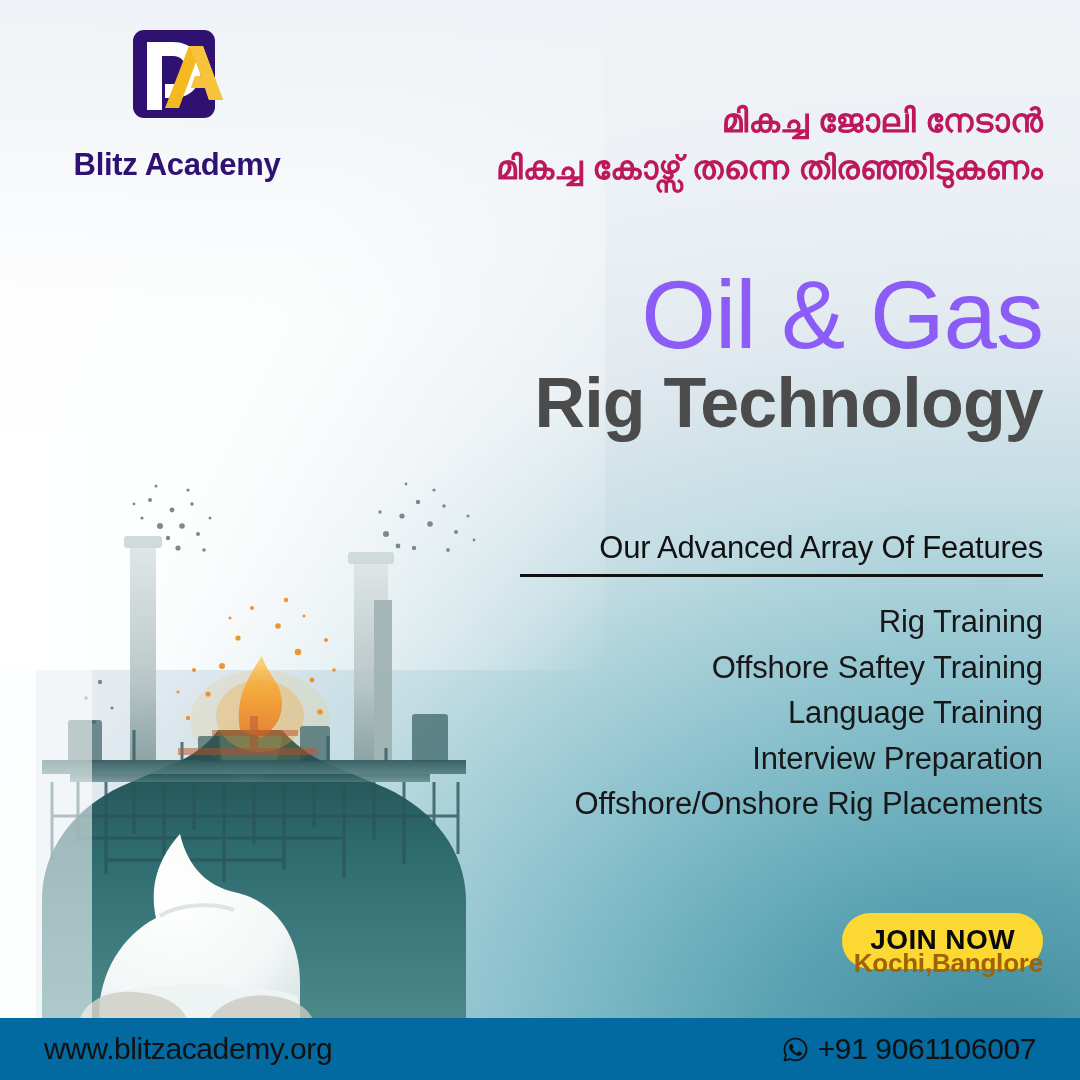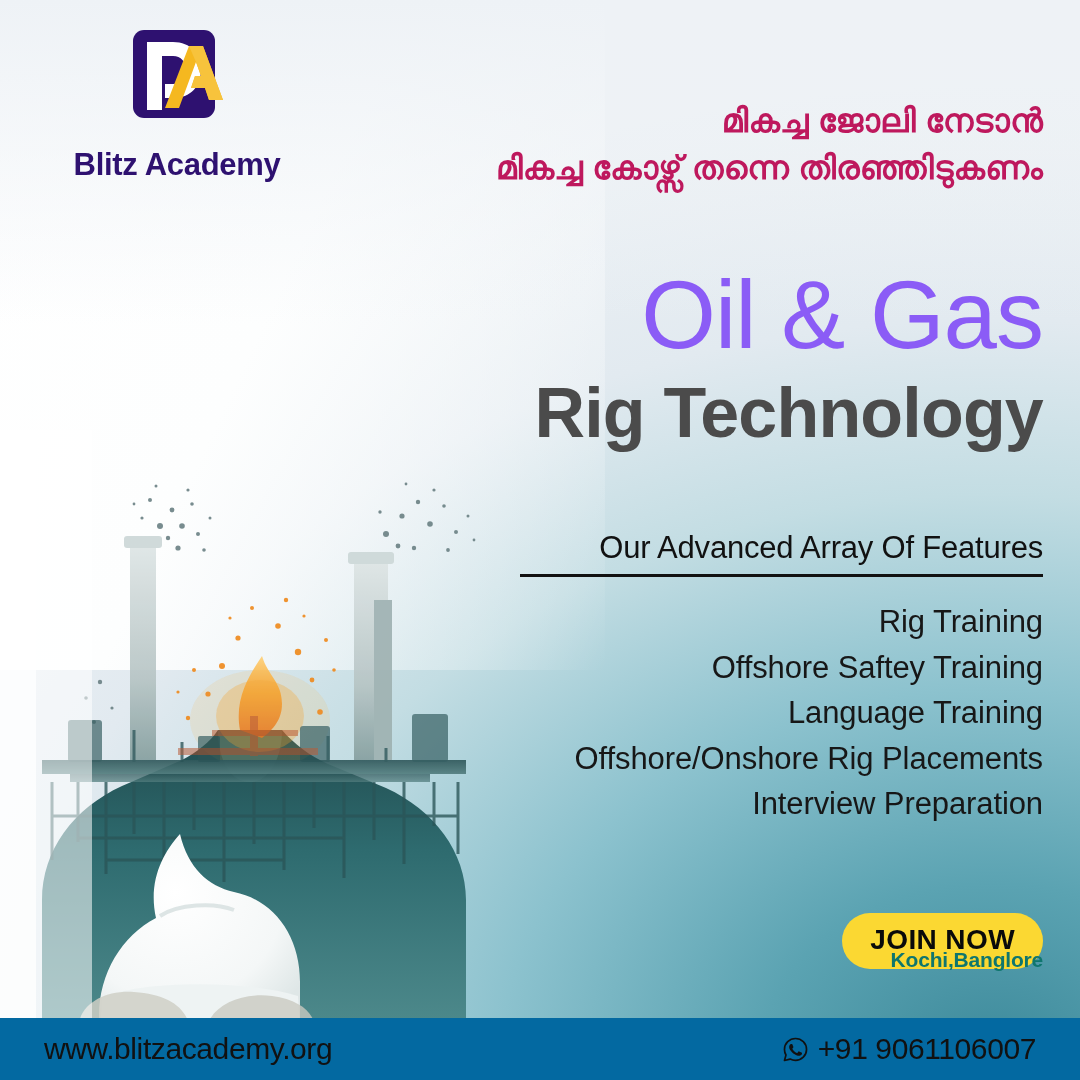--- a/index.html
+++ b/index.html
@@ -49,21 +49,21 @@
   }
 
   
   .title-block{position:absolute;right:37px;top:268px;text-align:right;width:760px;}
   .title-main{
     font-size:96px;font-weight:normal;color:#8b5cf6;line-height:0.98;
     letter-spacing:-1px;
   }
   .title-sub{
     font-size:70px;font-weight:bold;color:#4b4b4b;line-height:1.02;
-    letter-spacing:-0.8px;margin-top:16px;
+    letter-spacing:-0.8px;margin-top:6px;
   }
 
   
   .feat-block{position:absolute;right:37px;top:530px;text-align:right;width:640px;}
   .feat-head{
     font-size:31px;font-weight:normal;color:#111;letter-spacing:-0.2px;
     padding-bottom:8px;
   }
   .feat-rule{height:3px;background:#111;width:523px;margin-left:auto;}
   .feat-list{list-style:none;margin:22px 0 0 0;padding:0;}
@@ -76,21 +76,21 @@
   .cta{
     position:absolute;right:37px;top:873px;
     background:#fbd832;color:#0a0a0a;border:none;
     font-size:28px;font-weight:bold;letter-spacing:0.4px;
     padding:11px 28px 13px;border-radius:30px;cursor:pointer;
     font-family:"Liberation Sans",sans-serif;
     margin-top:40px;
   }
   .location{
     position:absolute;right:37px;top:948px;
-    font-size:21px;font-weight:bold;color:#0f766e;letter-spacing:-0.2px;
+    font-size:26px;font-weight:bold;color:#a16207;letter-spacing:-0.2px;
   }
 
   
   .footer{
     position:absolute;left:0;right:0;bottom:0;height:62px;background:#0369a1;
     display:flex;align-items:center;justify-content:space-between;
     padding:0 44px;
   }
   .footer-url{font-size:30px;color:#111;letter-spacing:-0.4px;}
   .footer-phone{display:flex;align-items:center;gap:9px;font-size:30px;color:#111;letter-spacing:-0.4px;}
@@ -276,22 +276,22 @@
     <div class="title-sub">Rig Technology</div>
   </div>
 
   <div class="feat-block">
     <div class="feat-head">Our Advanced Array Of Features</div>
     <div class="feat-rule"></div>
     <ul class="feat-list">
       <li>Rig Training</li>
       <li>Offshore Saftey Training</li>
       <li>Language Training</li>
+      <li>Interview Preparation</li>
       <li>Offshore/Onshore Rig Placements</li>
-      <li>Interview Preparation</li>
     </ul>
   </div>
 
   <button class="cta">JOIN NOW</button>
   <div class="location">Kochi,Banglore</div>
 
   <div class="footer">
     <div class="footer-url">www.blitzacademy.org</div>
     <div class="footer-phone">
       <svg class="wa-icon" viewBox="0 0 24 24">

